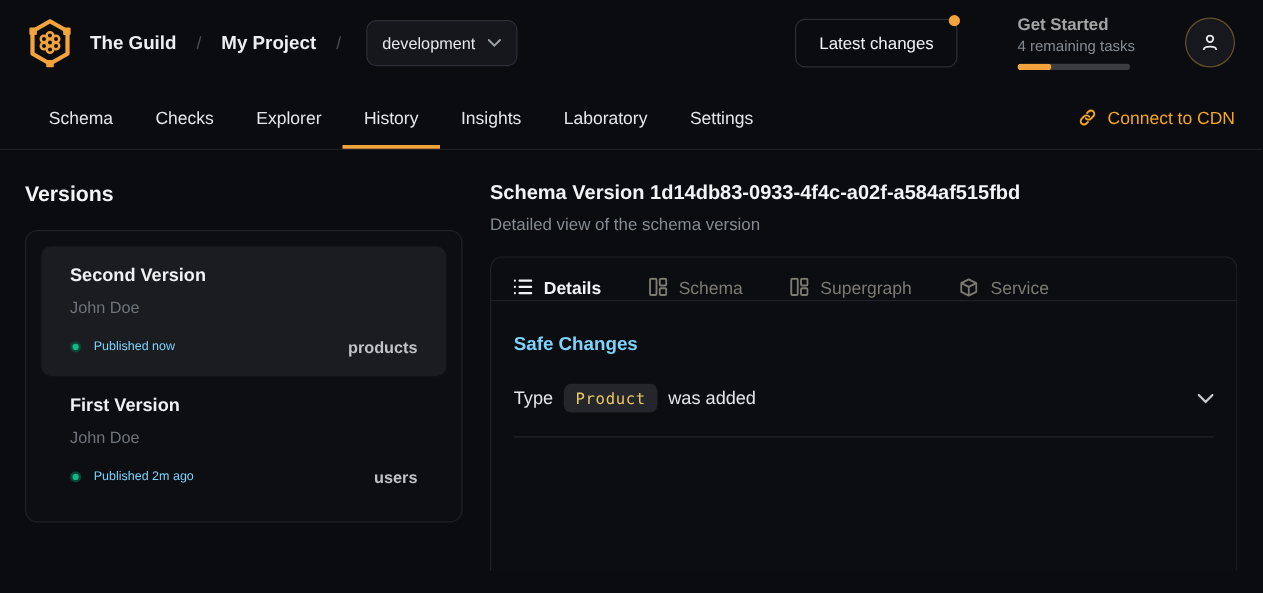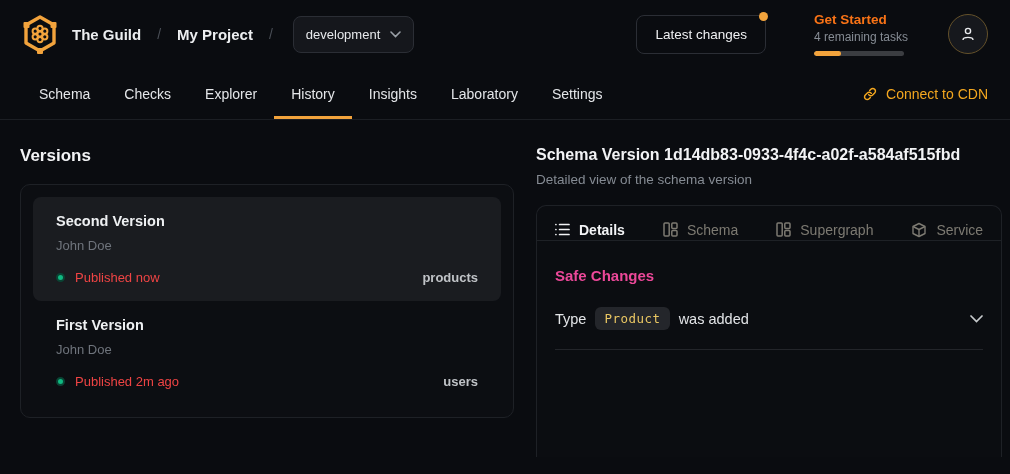--- a/index.html
+++ b/index.html
@@ -29,21 +29,21 @@
     position: relative; background: transparent;
     border: 1px solid #2b2e35; border-radius: 8px;
     padding: 11px 18px; font-size: 13.5px; color: #f0f1f3;
     font-family: inherit; cursor: pointer;
   }
   .latest-btn .notif-dot {
     position: absolute; top: -4px; right: -3px;
     width: 9px; height: 9px; border-radius: 50%;
   }
   .get-started { margin-left: 34px; width: 92px; }
-  .gs-title { font-size: 13.5px; font-weight: 600; color: #f97316; }
+  .gs-title { font-size: 13.5px; font-weight: 600; color: #a3a3a3; }
   .gs-sub { font-size: 12px; color: #868c94; margin-top: 3px; white-space: nowrap; }
   .gs-bar { margin-top: 7px; height: 5px; border-radius: 3px; background: #3b3d41; overflow: hidden; width: 90px; }
   .gs-fill { height: 100%; border-radius: 3px; }
   .avatar {
     width: 40px; height: 40px; border-radius: 50%;
     background: #16181d; border: 1.5px solid #64512a;
     display: flex; align-items: center; justify-content: center;
     margin-left: 28px; cursor: pointer; flex: none;
   }
   
@@ -56,54 +56,54 @@
     font-size: 14px; color: #e4e6e9; cursor: pointer;
     border-bottom: 3px solid transparent; border-top: 3px solid transparent;
   }
   .nav-tab.active { border-bottom-color: var(--accent); }
   .cdn-link {
     margin-left: auto; display: flex; align-items: center; gap: 8px;
     font-size: 14px; cursor: pointer;
   }
   
   .main { display: flex; padding: 0 20px; gap: 22px; align-items: flex-start; }
-  .col-left { width: 494px; flex: none; }
+  .col-left { width: 350px; flex: none; }
   .col-right { flex: 1; }
   .section-title { font-size: 17px; font-weight: 700; color: #f2f3f5; margin-top: 26px; }
   .section-sub { font-size: 13.5px; color: #858b93; margin-top: 8px; }
   .versions-box {
     margin-top: 18px; border: 1px solid #1e2126; border-radius: 10px;
     padding: 12px; background: #0c0e12;
   }
   .version-card { padding: 16px 23px; border-radius: 8px; cursor: pointer; }
   .version-card.selected { background: #1a1c20; }
   .v-name { font-size: 14.5px; font-weight: 600; color: #eef0f2; }
   .v-author { font-size: 13px; color: #6f747c; margin-top: 9px; }
   .v-row { display: flex; align-items: center; margin-top: 17px; }
   .pub-dot {
     width: 9px; height: 9px; border-radius: 50%;
     border: 2px solid #0a4434; flex: none; margin-right: 10px;
   }
-  .v-pub { font-size: 13px; color: #ef4444; }
+  .v-pub { font-size: 10px; color: #7dd3fc; }
   .v-service { margin-left: auto; font-size: 13px; font-weight: 700; color: #c0c3c7; }
   
   .detail-box {
     margin-top: 18px; border: 1px solid #1e2126;
     border-radius: 10px 10px 0 0; border-bottom: none;
     min-height: 252px; background: #0b0d11;
   }
   .detail-tabs {
     display: flex; align-items: center; gap: 38px;
     padding: 9px 18px; border-bottom: 1px solid #1e2126; height: 35px;
   }
   .d-tab { display: flex; align-items: center; gap: 9px; font-size: 14px; color: #7d7a72; cursor: pointer; margin-top: 13px; }
   .d-tab.active { color: #f2f3f5; font-weight: 600; }
   .d-tab svg { flex: none; }
   .detail-content { padding: 6px 18px 0 18px; }
-  .safe-title { font-size: 15px; font-weight: 700; color: #ec4899; margin: 20px 0 4px 0; }
+  .safe-title { font-size: 15px; font-weight: 700; color: #7dd3fc; margin: 20px 0 4px 0; }
   .change-row {
     display: flex; align-items: center; gap: 9px;
     padding: 19px 0; border-bottom: 1px solid #23252a;
     font-size: 14.5px; color: #e3e5e8; cursor: pointer;
   }
   .chip {
     font-family: "DejaVu Sans Mono", monospace;
     font-size: 12.5px; color: #eac763; background: #24262b;
     border-radius: 6px; padding: 4px 9px; letter-spacing: 0.5px;
   }

